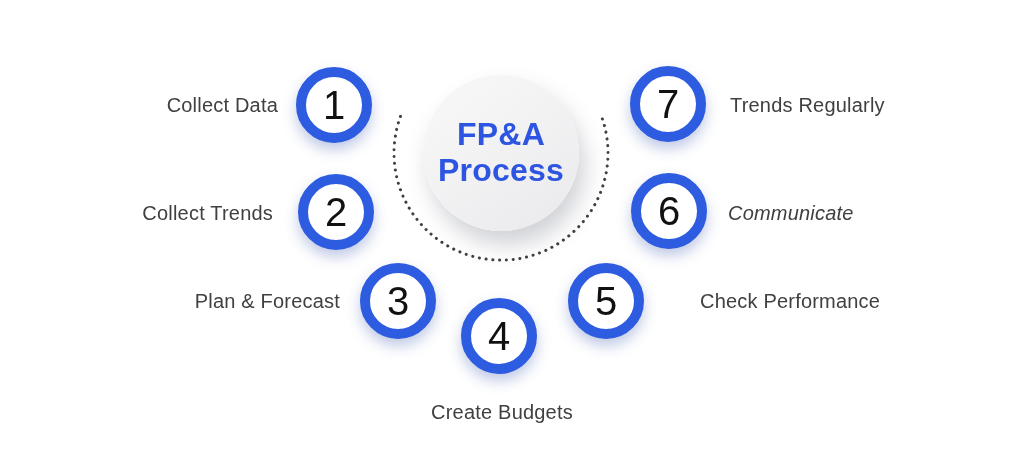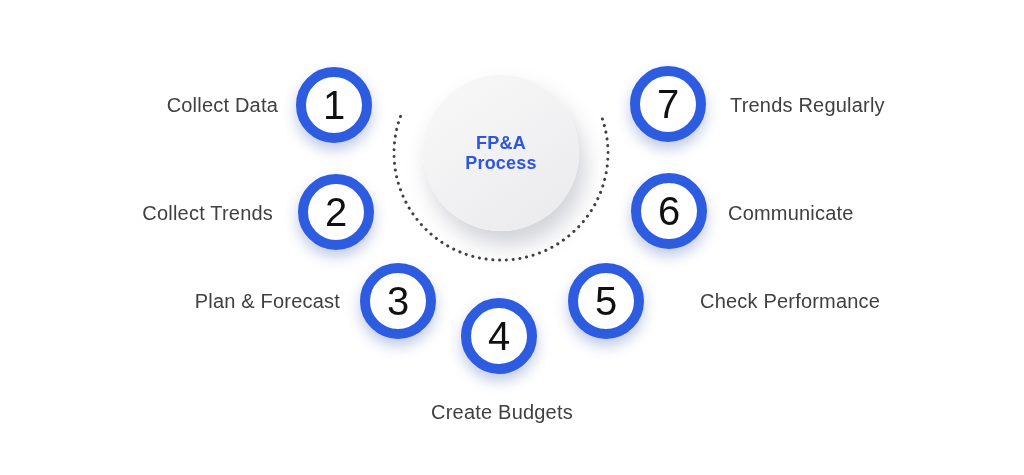--- a/index.html
+++ b/index.html
@@ -28,21 +28,21 @@
     box-shadow: 6px 14px 22px rgba(90, 95, 110, 0.28);
     display: flex;
     flex-direction: column;
     align-items: center;
     justify-content: center;
     text-align: center;
     z-index: 3;
   }
   .center-title {
     color: #2d55e1;
-    font-size: 18px;
+    font-size: 32px;
     font-weight: 700;
     line-height: 1.12;
     letter-spacing: 0.2px;
   }
 
   
   .arc-svg {
     position: absolute;
     left: 0;
     top: 0;
@@ -87,21 +87,21 @@
     line-height: 28px;
     letter-spacing: 0.2px;
     white-space: nowrap;
     z-index: 4;
   }
   .l1 { right: 746px; top: 91px;  text-align: right; }
   .l2 { right: 751px; top: 199px; text-align: right; }
   .l3 { right: 684px; top: 287px; text-align: right; }
   .l4 { left: 502px;  top: 398px; transform: translateX(-50%); text-align: center; }
   .l5 { left: 700px;  top: 287px; text-align: right; }
-  .l6 { left: 728px;  top: 199px; text-align: left; }
+  .l6 { left: 728px;  top: 199px; text-align: left; font-style: italic; }
   .l7 { left: 730px;  top: 91px;  text-align: left; }
 </style>
 </head>
 <body>
 
 <div class="canvas">
 
   <svg class="arc-svg" width="1024" height="475" viewBox="0 0 1024 475" aria-hidden="true">
     <path d="M 400.5 116.4 A 107 107 0 1 0 601.5 116.4" fill="none" stroke="#404040" stroke-width="3" stroke-linecap="round" stroke-dasharray="0.1 6.7"></path>
   </svg>

